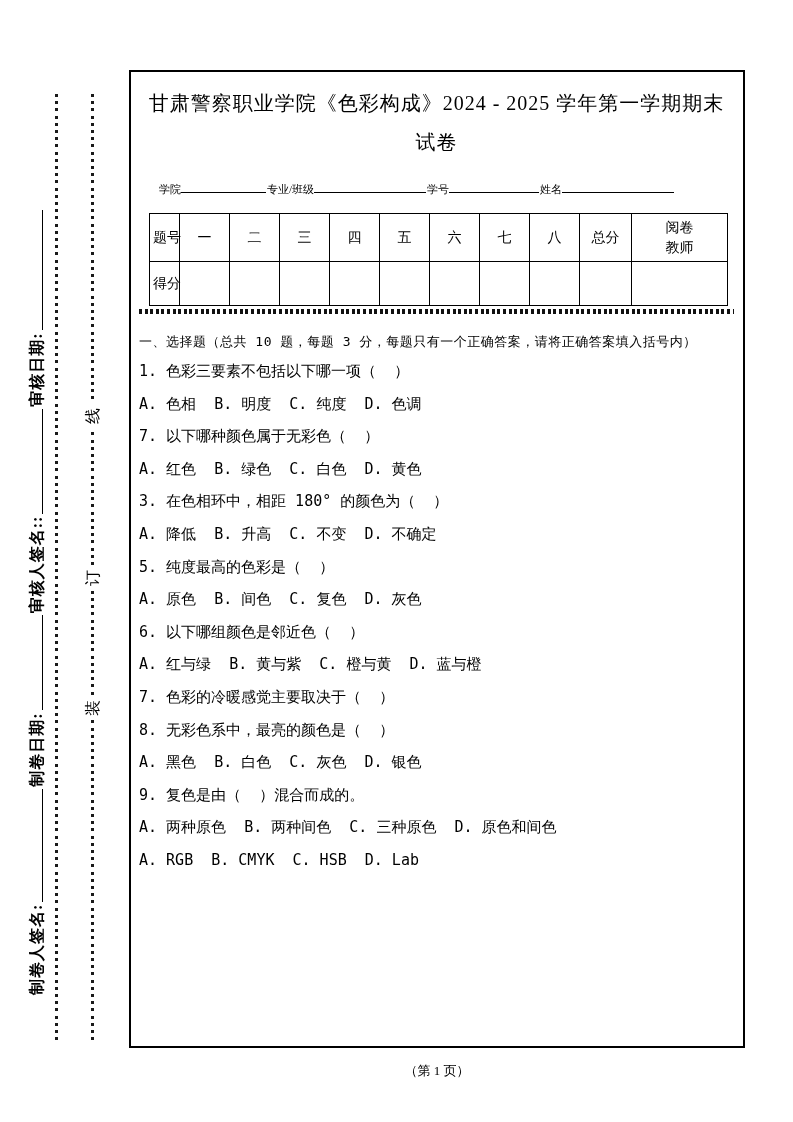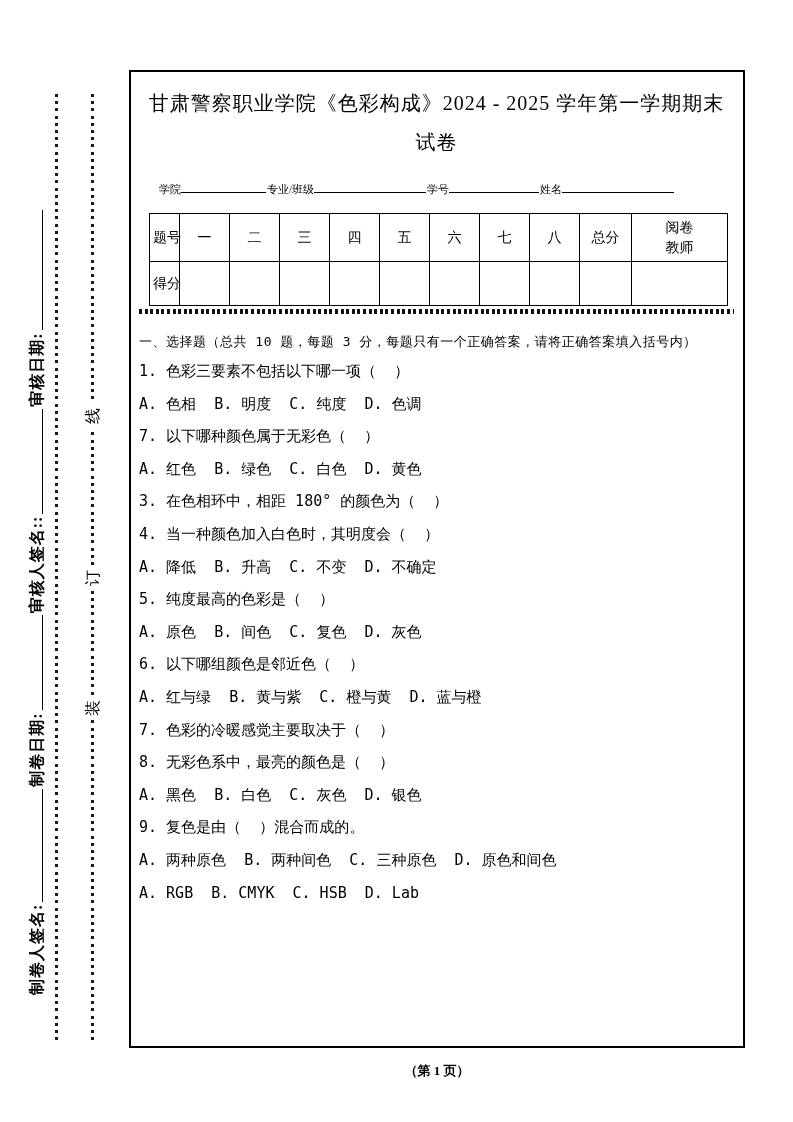--- a/index.html
+++ b/index.html
@@ -94,21 +94,21 @@
   }
   .questions { }
   .q-line {
     margin: 0; font-size: 15px; line-height: 32.6px;
     white-space: pre-wrap;
     font-family: "DejaVu Sans Mono", "Liberation Mono", monospace;
   }
 
   .page-footer {
     position: absolute; left: 129px; top: 1062px; width: 616px;
-    text-align: center; font-size: 13px; font-weight: bold;
+    text-align: center; font-size: 13px; font-weight: normal;
   }
 </style>
 </head>
 <body>
 
 <div class="side-line">
   <span>制卷人签名:</span>
     <span class="sline sl-1"></span>
     <span>制卷日期:</span>
     <span class="sline sl-2"></span>
@@ -179,21 +179,20 @@
   <div class="dotted-sep"></div>
 
   <p class="section-heading">一、选择题（总共 10 题，每题 3 分，每题只有一个正确答案，请将正确答案填入括号内）</p>
 
   <div class="questions">
     <p class="q-line">1. 色彩三要素不包括以下哪一项（  ）</p>
     <p class="q-line">A. 色相  B. 明度  C. 纯度  D. 色调</p>
     <p class="q-line">7. 以下哪种颜色属于无彩色（  ）</p>
     <p class="q-line">A. 红色  B. 绿色  C. 白色  D. 黄色</p>
     <p class="q-line">3. 在色相环中，相距 180° 的颜色为（  ）</p>
-    <p class="q-line">4. 当一种颜色加入白色时，其明度会（  ）</p>
     <p class="q-line">A. 降低  B. 升高  C. 不变  D. 不确定</p>
     <p class="q-line">5. 纯度最高的色彩是（  ）</p>
     <p class="q-line">A. 原色  B. 间色  C. 复色  D. 灰色</p>
     <p class="q-line">6. 以下哪组颜色是邻近色（  ）</p>
     <p class="q-line">A. 红与绿  B. 黄与紫  C. 橙与黄  D. 蓝与橙</p>
     <p class="q-line">7. 色彩的冷暖感觉主要取决于（  ）</p>
     <p class="q-line">8. 无彩色系中，最亮的颜色是（  ）</p>
     <p class="q-line">A. 黑色  B. 白色  C. 灰色  D. 银色</p>
     <p class="q-line">9. 复色是由（  ）混合而成的。</p>
     <p class="q-line">A. 两种原色  B. 两种间色  C. 三种原色  D. 原色和间色</p>

